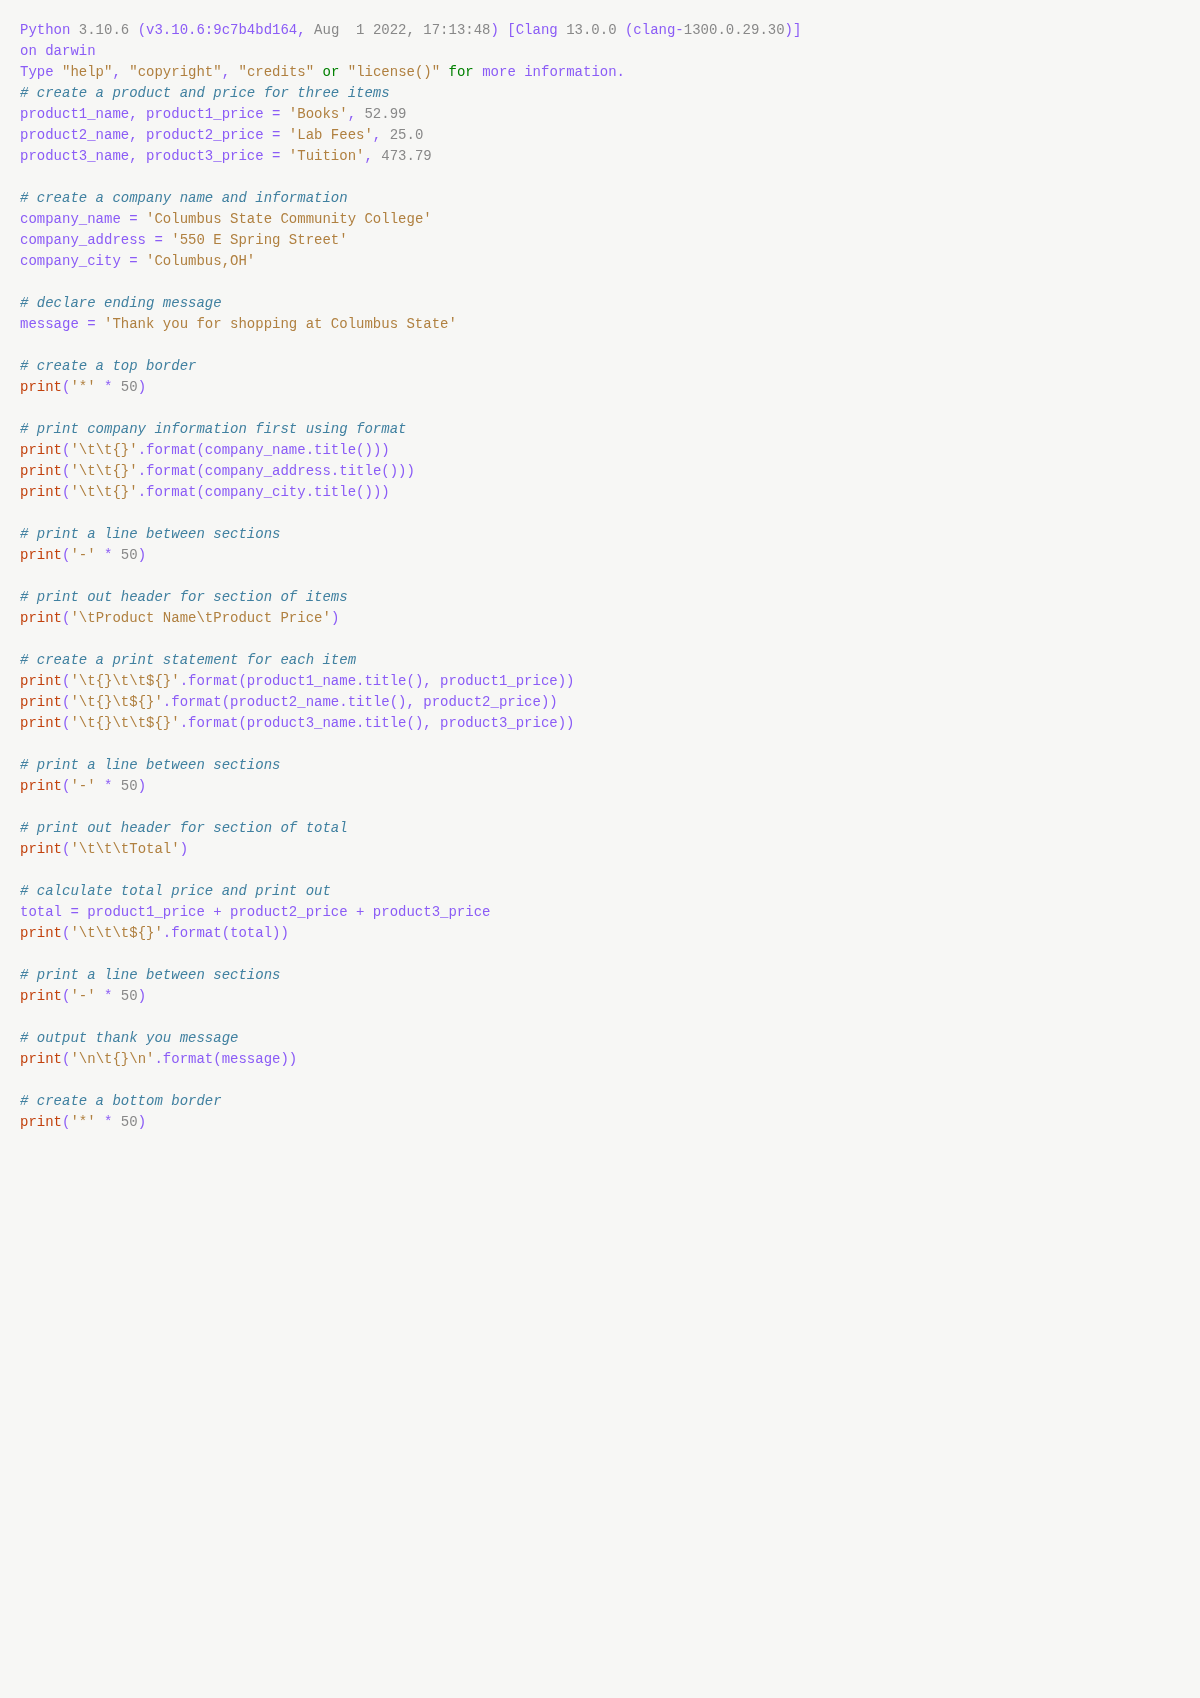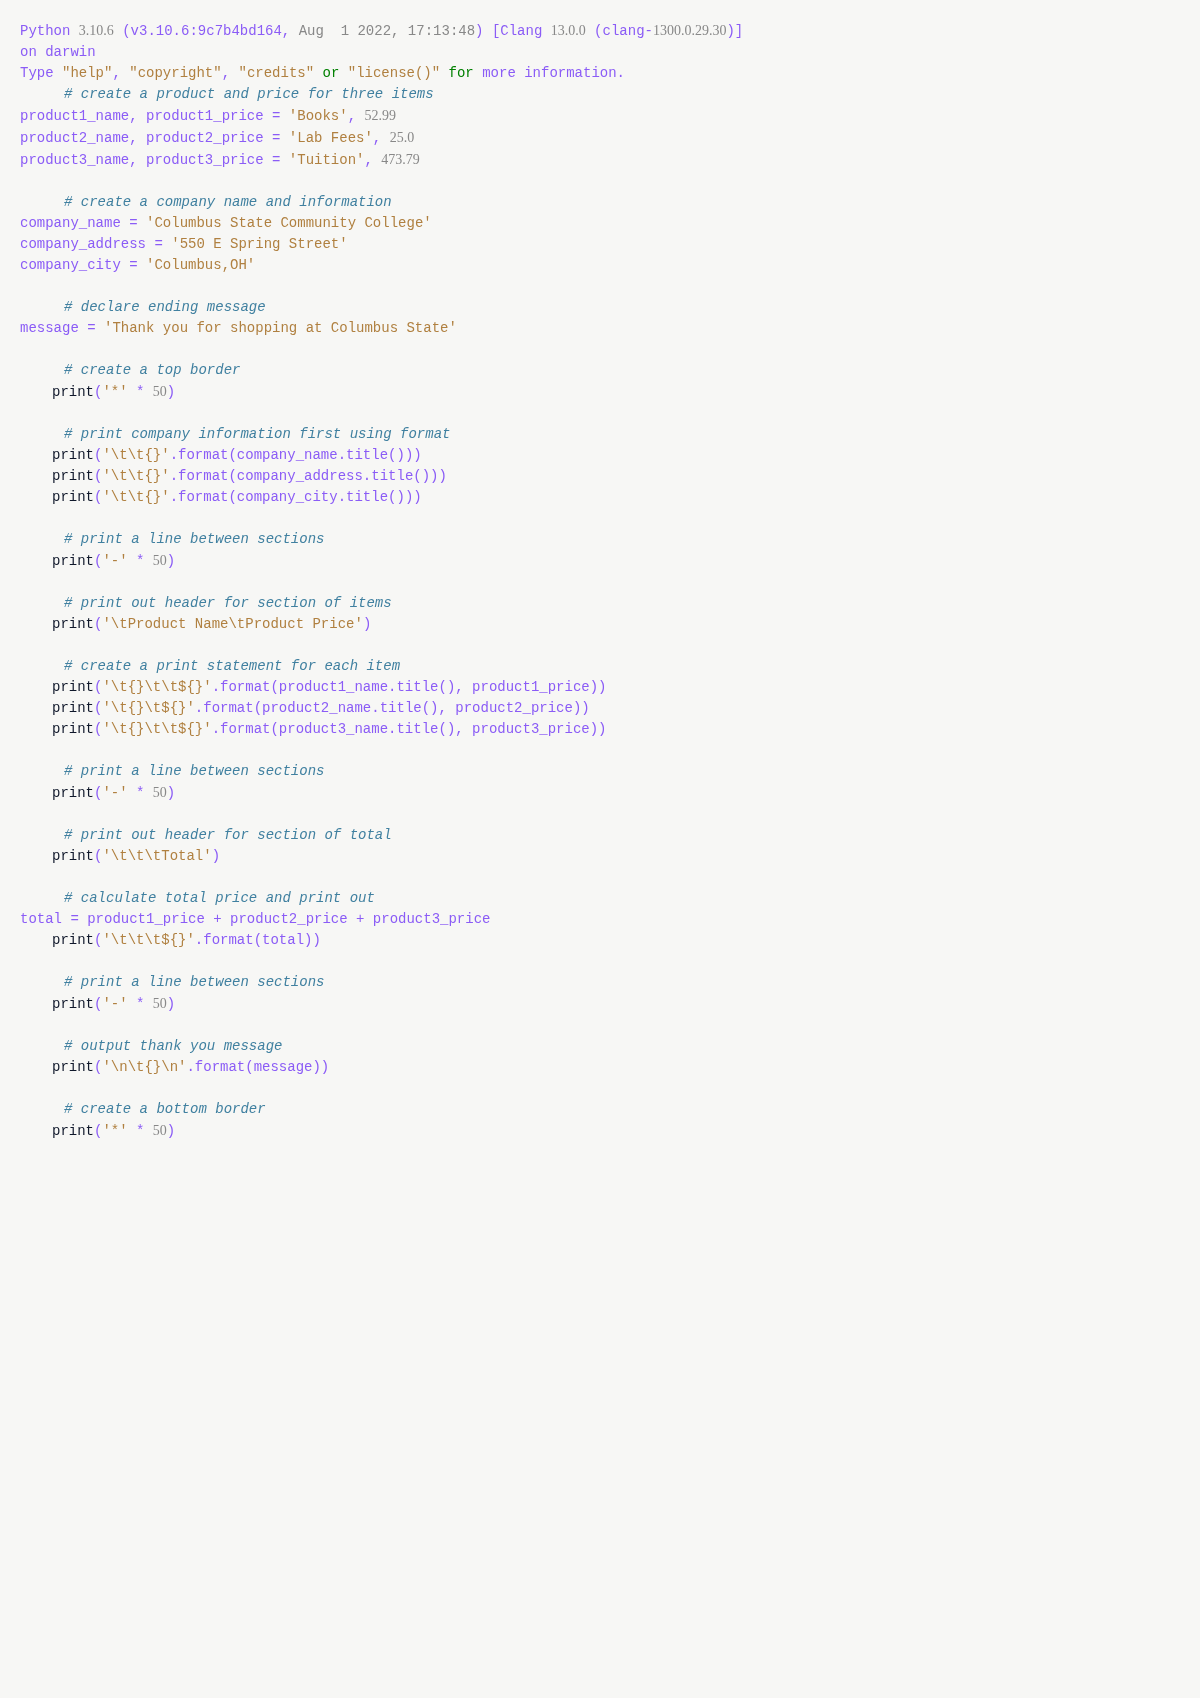--- a/index.html
+++ b/index.html
@@ -10,23 +10,23 @@
       font-size: 14px;
       line-height: 1.5;
       color: #333;
     }
     pre {
       margin: 0;
       white-space: pre;
       font-family: inherit;
     }
     .t { color: #8b5cf6; }
-    .num { color: #888; font-family: Liberation Serif, serif; }
+    .num { color: #888; }
     .str { color: #B08040; }
     .kw { color: #008000; font-weight: normal; }
-    .com { color: #4080A0; font-style: italic; margin-left: 44px; }
-    .bi { color: #0f172a; margin-left: 32px; }
+    .com { color: #4080A0; font-style: italic; }
+    .bi { color: #c2410c; }
     .dt { color: #888; margin-top: 48px; }
   </style>
 </head>
 <body>
 
 <pre id="code-block"><div><span class="t">Python </span><span class="num">3.10.6</span><span class="t"> (v3.10.6:9c7b4bd164, </span><span class="dt">Aug  1 2022, 17:13:48</span><span class="t">) [Clang </span><span class="num">13.0.0</span><span class="t"> (clang-</span><span class="num">1300.0.29.30</span><span class="t">)]</span></div><div><span class="t">on darwin</span></div><div><span class="t">Type </span><span class="str">"help"</span><span class="t">, </span><span class="str">"copyright"</span><span class="t">, </span><span class="str">"credits"</span><span class="t"> </span><span class="kw">or</span><span class="t"> </span><span class="str">"license()"</span><span class="t"> </span><span class="kw">for</span><span class="t"> more information.</span></div><div><span class="com"># create a product and price for three items</span></div><div><span class="t">product1_name, product1_price = </span><span class="str">'Books'</span><span class="t">, </span><span class="num">52.99</span></div><div><span class="t">product2_name, product2_price = </span><span class="str">'Lab Fees'</span><span class="t">, </span><span class="num">25.0</span></div><div><span class="t">product3_name, product3_price = </span><span class="str">'Tuition'</span><span class="t">, </span><span class="num">473.79</span></div><div>&nbsp;</div><div><span class="com"># create a company name and information</span></div><div><span class="t">company_name = </span><span class="str">'Columbus State Community College'</span></div><div><span class="t">company_address = </span><span class="str">'550 E Spring Street'</span></div><div><span class="t">company_city = </span><span class="str">'Columbus,OH'</span></div><div>&nbsp;</div><div><span class="com"># declare ending message</span></div><div><span class="t">message = </span><span class="str">'Thank you for shopping at Columbus State'</span></div><div>&nbsp;</div><div><span class="com"># create a top border</span></div><div><span class="bi">print</span><span class="t">(</span><span class="str">'*'</span><span class="t"> * </span><span class="num">50</span><span class="t">)</span></div><div>&nbsp;</div><div><span class="com"># print company information first using format</span></div><div><span class="bi">print</span><span class="t">(</span><span class="str">'\t\t{}'</span><span class="t">.format(company_name.title()))</span></div><div><span class="bi">print</span><span class="t">(</span><span class="str">'\t\t{}'</span><span class="t">.format(company_address.title()))</span></div><div><span class="bi">print</span><span class="t">(</span><span class="str">'\t\t{}'</span><span class="t">.format(company_city.title()))</span></div><div>&nbsp;</div><div><span class="com"># print a line between sections</span></div><div><span class="bi">print</span><span class="t">(</span><span class="str">'-'</span><span class="t"> * </span><span class="num">50</span><span class="t">)</span></div><div>&nbsp;</div><div><span class="com"># print out header for section of items</span></div><div><span class="bi">print</span><span class="t">(</span><span class="str">'\tProduct Name\tProduct Price'</span><span class="t">)</span></div><div>&nbsp;</div><div><span class="com"># create a print statement for each item</span></div><div><span class="bi">print</span><span class="t">(</span><span class="str">'\t{}\t\t${}'</span><span class="t">.format(product1_name.title(), product1_price))</span></div><div><span class="bi">print</span><span class="t">(</span><span class="str">'\t{}\t${}'</span><span class="t">.format(product2_name.title(), product2_price))</span></div><div><span class="bi">print</span><span class="t">(</span><span class="str">'\t{}\t\t${}'</span><span class="t">.format(product3_name.title(), product3_price))</span></div><div>&nbsp;</div><div><span class="com"># print a line between sections</span></div><div><span class="bi">print</span><span class="t">(</span><span class="str">'-'</span><span class="t"> * </span><span class="num">50</span><span class="t">)</span></div><div>&nbsp;</div><div><span class="com"># print out header for section of total</span></div><div><span class="bi">print</span><span class="t">(</span><span class="str">'\t\t\tTotal'</span><span class="t">)</span></div><div>&nbsp;</div><div><span class="com"># calculate total price and print out</span></div><div><span class="t">total = product1_price + product2_price + product3_price</span></div><div><span class="bi">print</span><span class="t">(</span><span class="str">'\t\t\t${}'</span><span class="t">.format(total))</span></div><div>&nbsp;</div><div><span class="com"># print a line between sections</span></div><div><span class="bi">print</span><span class="t">(</span><span class="str">'-'</span><span class="t"> * </span><span class="num">50</span><span class="t">)</span></div><div>&nbsp;</div><div><span class="com"># output thank you message</span></div><div><span class="bi">print</span><span class="t">(</span><span class="str">'\n\t{}\n'</span><span class="t">.format(message))</span></div><div>&nbsp;</div><div><span class="com"># create a bottom border</span></div><div><span class="bi">print</span><span class="t">(</span><span class="str">'*'</span><span class="t"> * </span><span class="num">50</span><span class="t">)</span></div></pre>
 
 </body></html>

